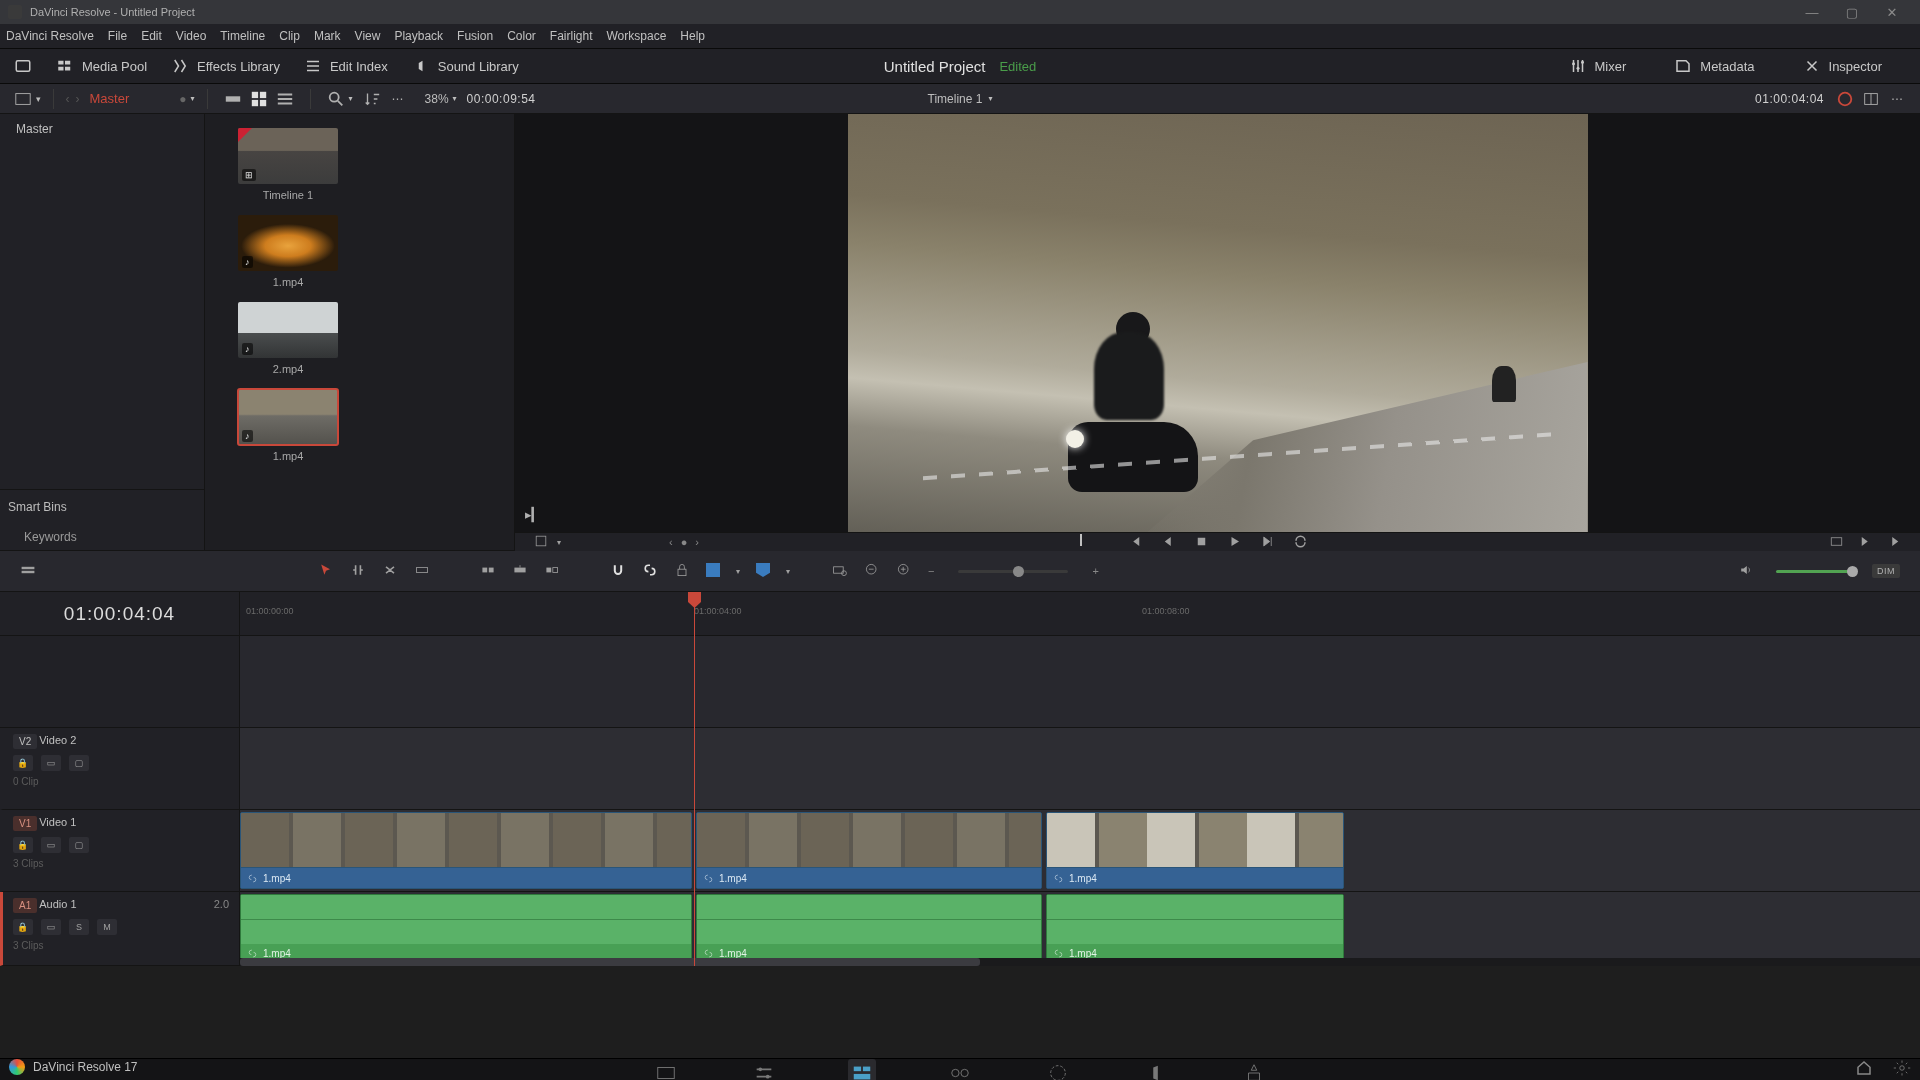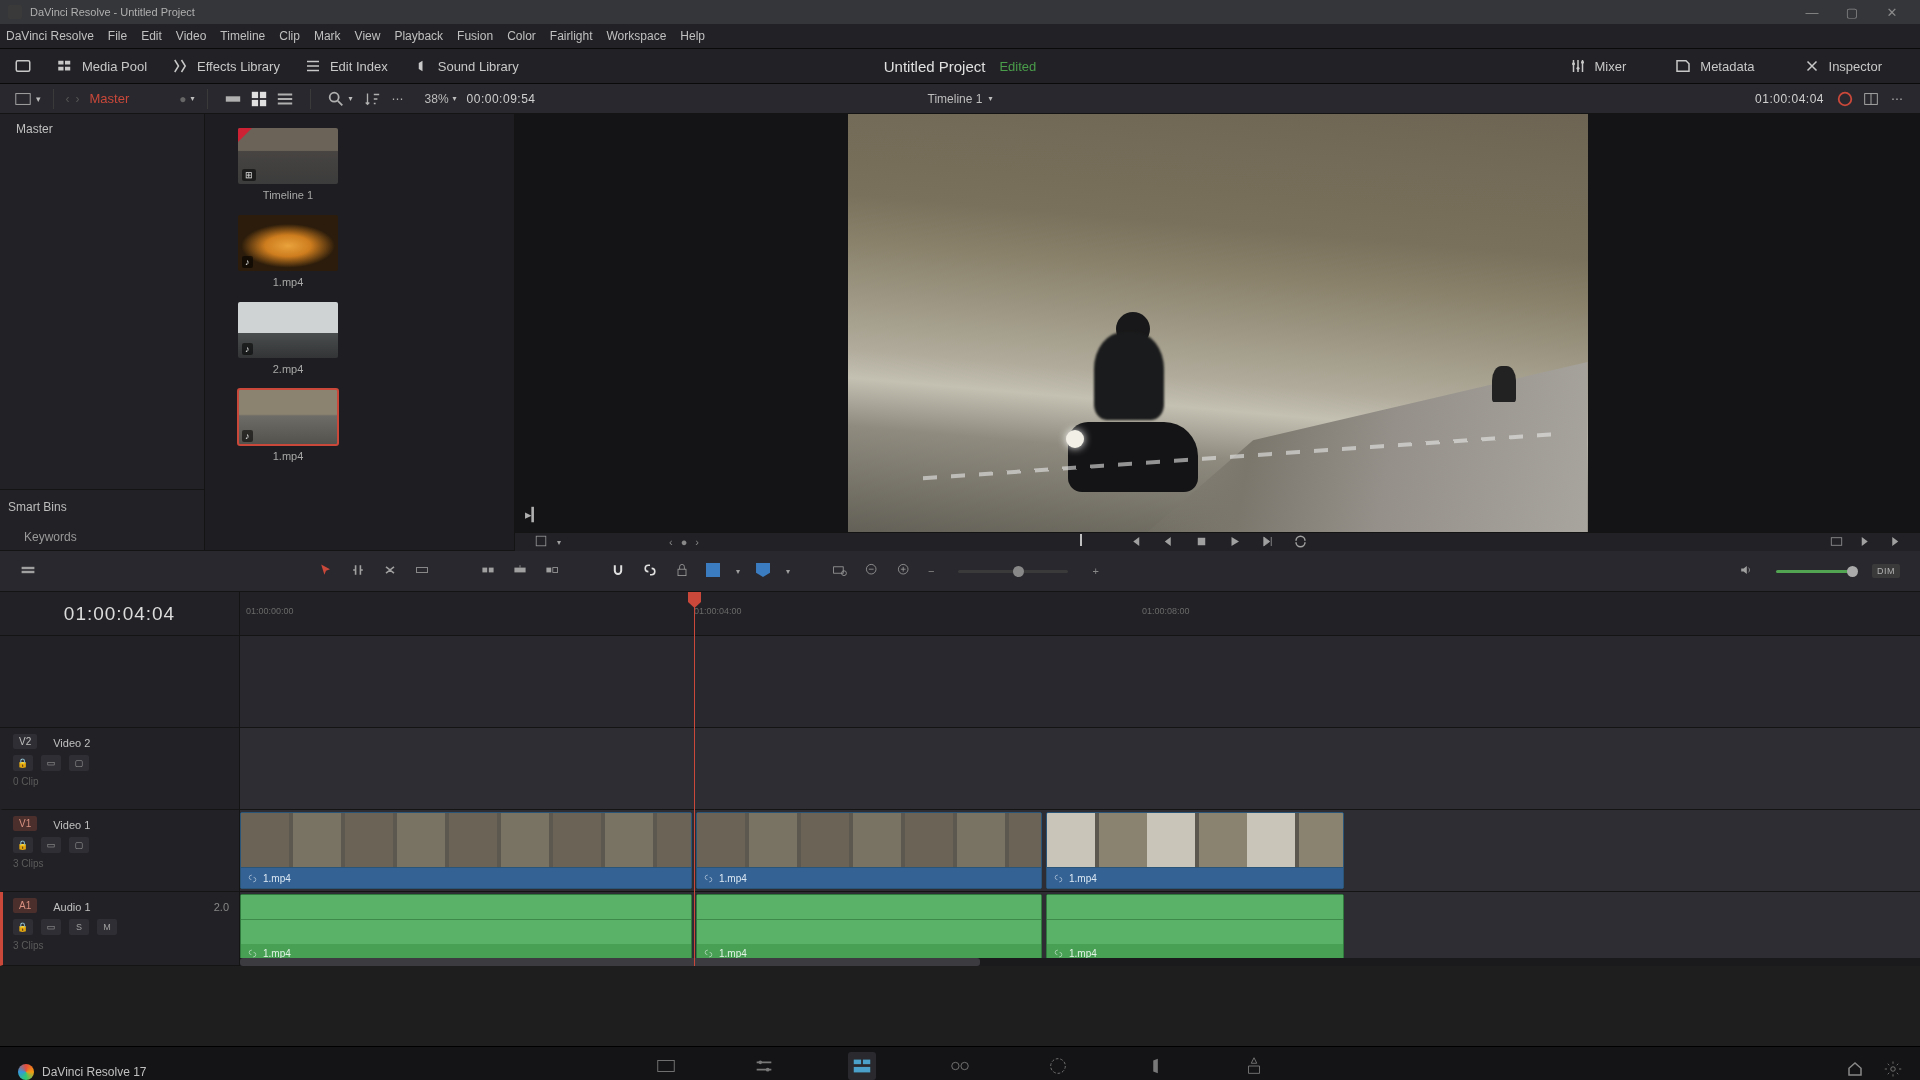--- a/index.html
+++ b/index.html
@@ -69,21 +69,21 @@
 .tl-tools .slider::before{content:"";position:absolute;left:50%;top:-4px;width:11px;height:11px;background:#888;border-radius:50%}
 .tl-tools .vol{width:80px;height:3px;background:#52a352;border-radius:2px;margin-left:6px;position:relative}
 .tl-tools .vol::after{content:"";position:absolute;right:-2px;top:-4px;width:11px;height:11px;background:#aaa;border-radius:50%}
 .tl-tools .dim{background:#3a3a3a;color:#b0b0b0;font-size:9px;padding:2px 5px;border-radius:2px;letter-spacing:0.5px}
 .tl-body{display:flex;flex:1;background:#28282e}
 .tl-head{width:240px;background:#212126;border-right:1px solid #141414;display:flex;flex-direction:column}
 .tl-tc{height:44px;display:flex;align-items:center;justify-content:center;font-size:19px;color:#dcdcdc;letter-spacing:1px;border-bottom:1px solid #141414}
 .tl-gap{height:92px;border-bottom:1px solid #141414}
 .track-head{border-bottom:1px solid #141414;border-left:3px solid transparent;padding:6px 10px}
 .track-head.aud{border-left-color:#c9483a}
-.track-head .row1{display:flex;align-items:flex-end;gap:16px;font-size:11px;color:#c0c0c0}
+.track-head .row1{display:flex;align-items:flex-start;gap:2px;font-size:11px;color:#c0c0c0}
 .track-head .tag{background:#2e2e34;padding:2px 6px;border-radius:2px;font-size:10px}
 .track-head .tag.on{background:#4a2f2c;color:#d89080}
 .track-head .row2{display:flex;gap:8px;margin-top:6px;align-items:center}
 .track-head .row2 .b{width:20px;height:16px;background:#2e2e34;border-radius:2px;display:flex;align-items:center;justify-content:center;font-size:9px;color:#a0a0a0}
 .track-head .cnt{font-size:10px;color:#5c5c5c;margin-top:5px}
 .track-head .ch{margin-left:auto;font-size:11px;color:#888}
 .tl-tracks{flex:1;position:relative;overflow:hidden}
 .ruler{height:44px;background:#212126;border-bottom:1px solid #141414;position:relative;font-size:9px;color:#6a6a6a}
 .ruler .t{position:absolute;top:14px}
 .playhead{position:absolute;top:0;bottom:0;width:1px;background:#c9483a;z-index:5}
@@ -92,21 +92,21 @@
 .track.v2{height:82px}
 .track.v1{height:82px}
 .track.a1{height:74px}
 .vclip{position:absolute;top:2px;bottom:2px;background:#3b73a0;border:1px solid #2a5578;border-radius:2px;overflow:hidden;display:flex;flex-direction:column}
 .vclip .thumbs{flex:1;background:repeating-linear-gradient(90deg,#6b6456 0 48px,#5c5850 48px 52px,#797364 52px 100px,#5c5850 100px 104px);border-bottom:1px solid #2a5578}
 .vclip .lbl{height:20px;background:#356294;display:flex;align-items:center;gap:5px;padding:0 6px;font-size:10px;color:#dbe8f3}
 .aclip{position:absolute;top:2px;bottom:2px;background:#48a055;border:1px solid #2f7a3c;border-radius:2px;display:flex;flex-direction:column}
 .aclip .wave{flex:1;background:linear-gradient(180deg,#5ab268 48%,#3d8a4a 49%,#3d8a4a 51%,#5ab268 52%)}
 .aclip .lbl{height:18px;display:flex;align-items:center;gap:5px;padding:0 6px;font-size:10px;color:#e0f2e4}
 .link-ico{width:11px;height:11px}
-.bottombar{position:fixed;bottom:0;left:0;right:0;height:34px;background:#141416;display:flex;align-items:flex-end;padding:0 18px;border-top:1px solid #000}
+.bottombar{position:fixed;bottom:0;left:0;right:0;height:22px;background:#141416;display:flex;align-items:flex-start;padding:0 9px;border-top:1px solid #000}
 .bottombar .logo{display:flex;align-items:center;gap:8px;font-size:12px;color:#c0c0c0}
 .bottombar .logo .c{width:16px;height:16px;border-radius:50%;background:conic-gradient(#e74c3c,#f39c12,#2ecc71,#3498db,#e74c3c)}
 .bottombar .pages{position:absolute;left:50%;transform:translateX(-50%);display:flex;gap:70px}
 .bottombar .pages .pg{width:28px;height:28px;display:flex;align-items:center;justify-content:center;color:#787878}
 .bottombar .pages .pg.act{background:#2a2a2e;border-radius:3px}
 .bottombar .pages .pg.act svg{color:#4aa0c8}
 .bottombar .rb{margin-left:auto;display:flex;gap:20px;color:#888}
 svg{fill:currentColor}
 .hscroll{position:absolute;left:0;right:0;bottom:0;height:8px;background:#1a1a1c}
 .hscroll .th{position:absolute;left:0;width:740px;height:100%;background:#3b3b40;border-radius:3px}

